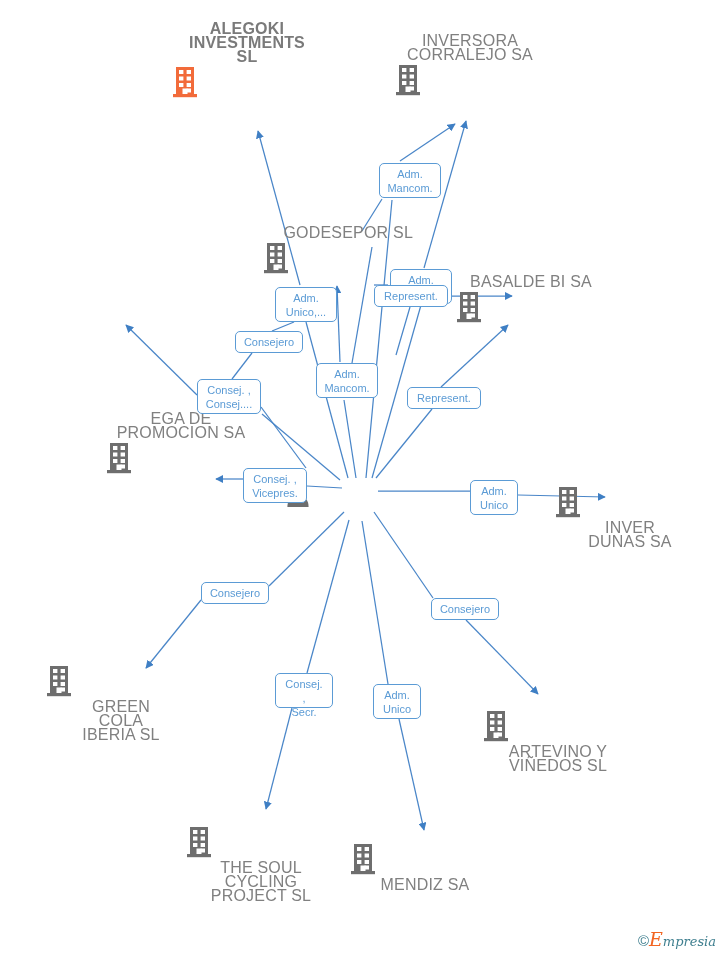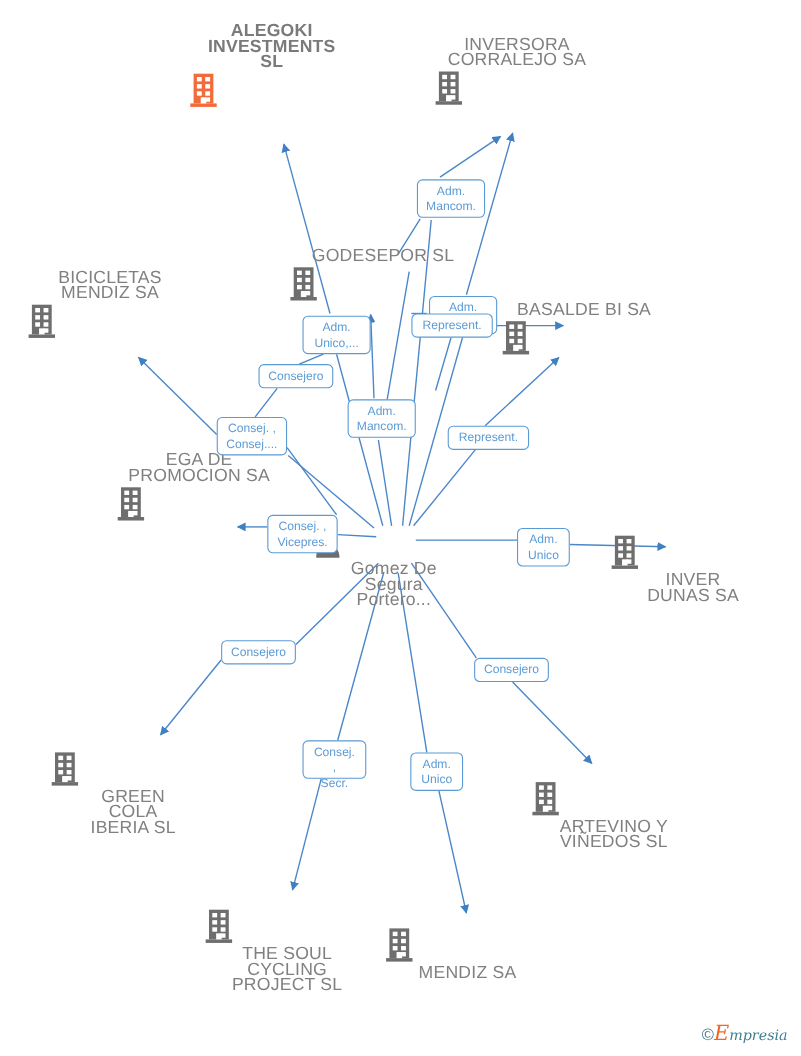--- a/index.html
+++ b/index.html
@@ -202,38 +202,20 @@
         <rect x="7" y="10.5" width="4.4" height="4" fill="#ffffff"></rect>
         <rect x="14.6" y="10.5" width="4.4" height="4" fill="#ffffff"></rect>
         <rect x="7" y="17" width="4.4" height="4" fill="#ffffff"></rect>
         <rect x="14.6" y="17" width="4.4" height="4" fill="#ffffff"></rect>
         <rect x="10.5" y="22.5" width="5" height="5.5" fill="#ffffff"></rect>
         <rect x="14.6" y="22.5" width="4.4" height="4" fill="#ffffff"></rect>
       </svg>
     </span>
   </div>
 
-  <div class="node" style="left:100px; top:246px;">
-    <div class="label">BICICLETAS
-MENDIZ SA</div>
-    <span class="icon">
-      <svg class="bldg" width="26" height="32" viewBox="0 0 26 32" aria-hidden="true">
-        <rect x="4" y="1" width="18" height="27" fill="#6e6e6e"></rect>
-        <rect x="1" y="28" width="24" height="3.2" fill="#6e6e6e"></rect>
-        <rect x="7" y="4" width="4.4" height="4" fill="#ffffff"></rect>
-        <rect x="14.6" y="4" width="4.4" height="4" fill="#ffffff"></rect>
-        <rect x="7" y="10.5" width="4.4" height="4" fill="#ffffff"></rect>
-        <rect x="14.6" y="10.5" width="4.4" height="4" fill="#ffffff"></rect>
-        <rect x="7" y="17" width="4.4" height="4" fill="#ffffff"></rect>
-        <rect x="14.6" y="17" width="4.4" height="4" fill="#ffffff"></rect>
-        <rect x="10.5" y="22.5" width="5" height="5.5" fill="#ffffff"></rect>
-        <rect x="14.6" y="22.5" width="4.4" height="4" fill="#ffffff"></rect>
-      </svg>
-    </span>
-  </div>
 
   <div class="node" style="left:531px; top:275px;">
     <div class="label">BASALDE BI SA</div>
     <span class="icon">
       <svg class="bldg" width="26" height="32" viewBox="0 0 26 32" aria-hidden="true">
         <rect x="4" y="1" width="18" height="27" fill="#6e6e6e"></rect>
         <rect x="1" y="28" width="24" height="3.2" fill="#6e6e6e"></rect>
         <rect x="7" y="4" width="4.4" height="4" fill="#ffffff"></rect>
         <rect x="14.6" y="4" width="4.4" height="4" fill="#ffffff"></rect>
         <rect x="7" y="10.5" width="4.4" height="4" fill="#ffffff"></rect>
@@ -265,23 +247,20 @@
     </span>
   </div>
 
   <div class="node below" style="left:358px; top:478px;">
     <span class="icon">
       <svg class="person" width="30" height="28" viewBox="0 0 30 28" aria-hidden="true">
         <circle cx="15" cy="8" r="6.4" fill="#6e6e6e"></circle>
         <path d="M 15 16 C 7.5 16 4.4 20.6 4.4 27 L 25.6 27 C 25.6 20.6 22.5 16 15 16 Z" fill="#6e6e6e"></path>
       </svg>
     </span>
-    <div class="label">Gomez De
-Segura
-Portero...</div>
   </div>
 
   <div class="node below" style="left:630px; top:484px;">
     <span class="icon">
       <svg class="bldg" width="26" height="32" viewBox="0 0 26 32" aria-hidden="true">
         <rect x="4" y="1" width="18" height="27" fill="#6e6e6e"></rect>
         <rect x="1" y="28" width="24" height="3.2" fill="#6e6e6e"></rect>
         <rect x="7" y="4" width="4.4" height="4" fill="#ffffff"></rect>
         <rect x="14.6" y="4" width="4.4" height="4" fill="#ffffff"></rect>
         <rect x="7" y="10.5" width="4.4" height="4" fill="#ffffff"></rect>
@@ -289,21 +268,21 @@
         <rect x="7" y="17" width="4.4" height="4" fill="#ffffff"></rect>
         <rect x="14.6" y="17" width="4.4" height="4" fill="#ffffff"></rect>
         <rect x="10.5" y="22.5" width="5" height="5.5" fill="#ffffff"></rect>
         <rect x="14.6" y="22.5" width="4.4" height="4" fill="#ffffff"></rect>
       </svg>
     </span>
     <div class="label">INVER
 DUNAS SA</div>
   </div>
 
-  <div class="node below" style="left:121px; top:681px;">
+  <div class="node below" style="left:121px; top:663px;">
     <span class="icon">
       <svg class="bldg" width="26" height="32" viewBox="0 0 26 32" aria-hidden="true">
         <rect x="4" y="1" width="18" height="27" fill="#6e6e6e"></rect>
         <rect x="1" y="28" width="24" height="3.2" fill="#6e6e6e"></rect>
         <rect x="7" y="4" width="4.4" height="4" fill="#ffffff"></rect>
         <rect x="14.6" y="4" width="4.4" height="4" fill="#ffffff"></rect>
         <rect x="7" y="10.5" width="4.4" height="4" fill="#ffffff"></rect>
         <rect x="14.6" y="10.5" width="4.4" height="4" fill="#ffffff"></rect>
         <rect x="7" y="17" width="4.4" height="4" fill="#ffffff"></rect>
         <rect x="14.6" y="17" width="4.4" height="4" fill="#ffffff"></rect>

